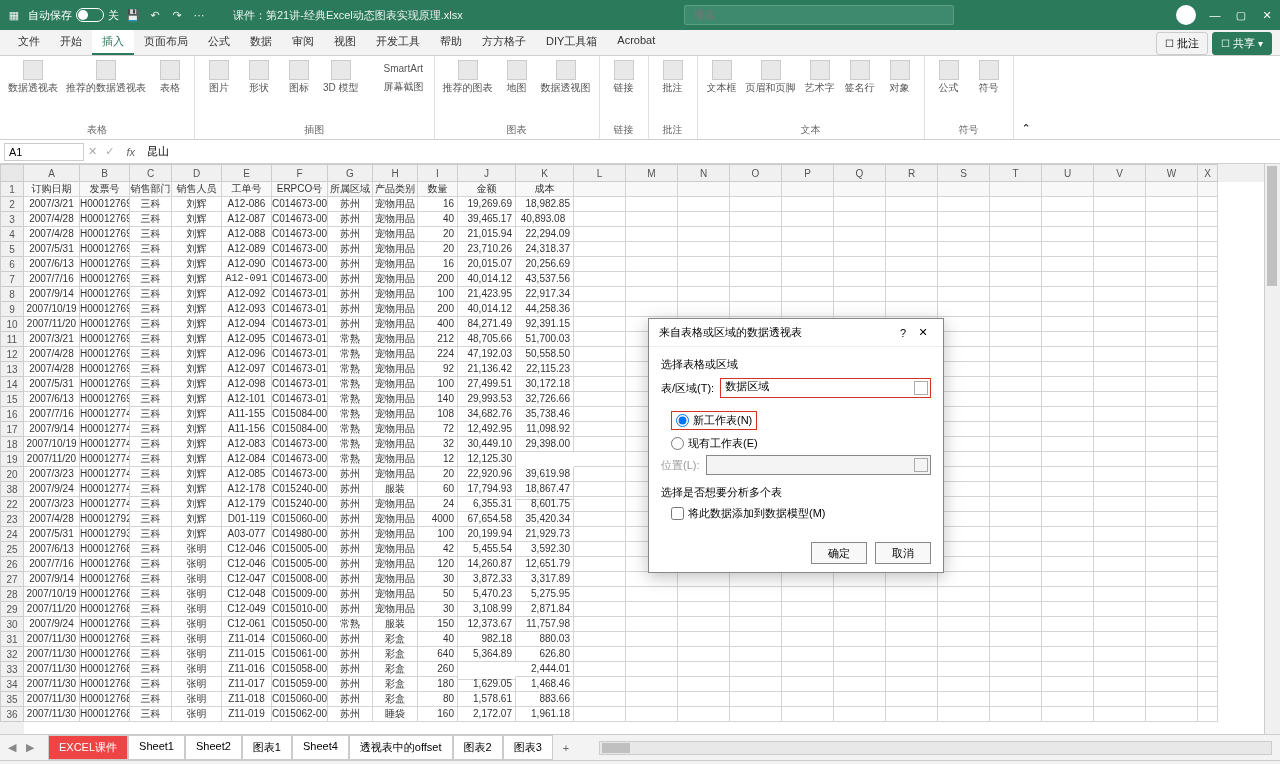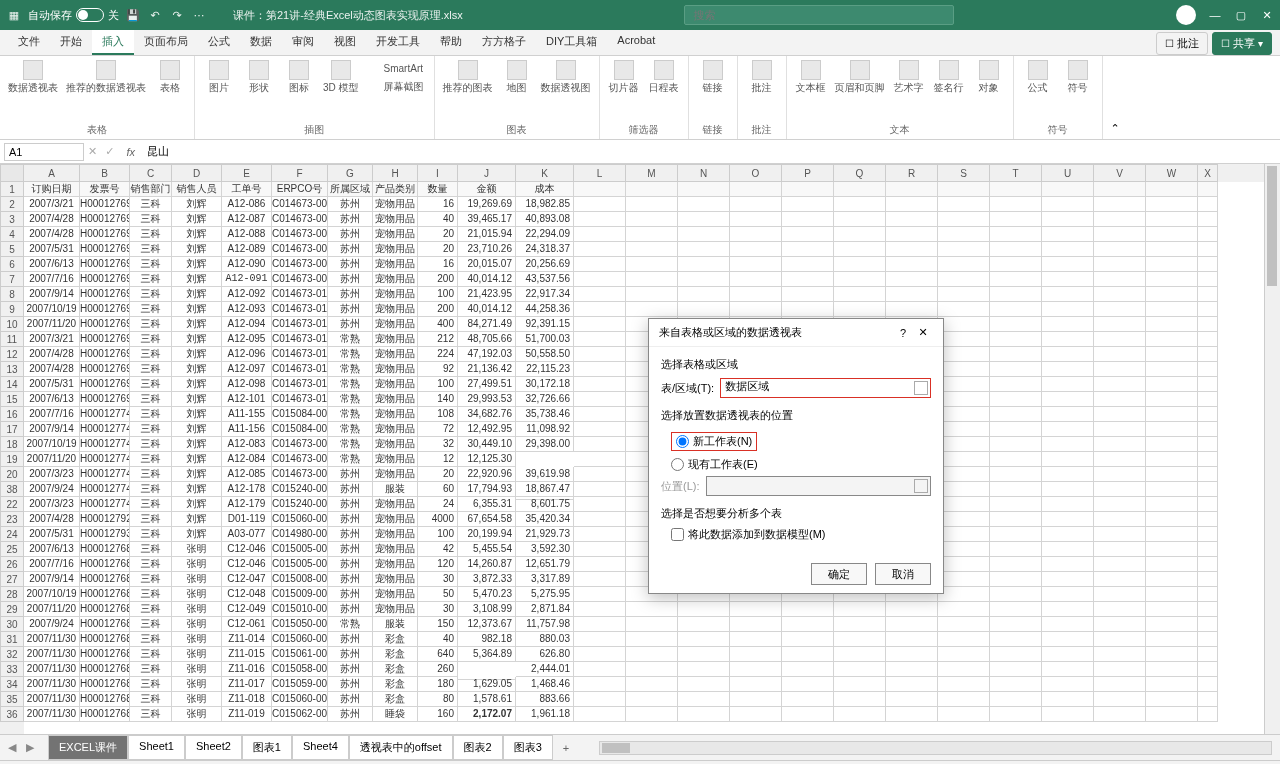--- a/index.html
+++ b/index.html
@@ -44,21 +44,21 @@
 .colheaders .ch{border:1px solid #ccc;border-left:none;font-size:10px;text-align:center;line-height:17px;color:#555}
 .rows{}
 .row{display:flex;height:15px}
 .cell{border:1px solid #d4d4d4;border-top:none;border-left:none;font-size:10px;text-align:center;line-height:14px;overflow:hidden;white-space:nowrap;color:#333}
 .row.header .cell{background:#f8f8f8;font-weight:500}
 .cell.num{text-align:right;padding-right:3px}
 .sheettabs{height:26px;background:#f3f3f3;display:flex;align-items:center;border-top:1px solid #ccc;padding:0 8px}
 .sheettabs .nav{display:flex;gap:4px;margin-right:8px}
 .sheettabs .navbtn{width:14px;height:14px;color:#888}
 .sheettabs .stab{padding:4px 10px;font-size:11px;background:#fff;border:1px solid #ccc;cursor:pointer}
-.sheettabs .stab.red{background:#737373;color:#fff}
+.sheettabs .stab.red{background:#ef4444;color:#fff}
 .sheettabs .addtab{padding:4px 10px;color:#666}
 .sheettabs .hscroll{flex:1;height:14px;margin-left:20px;background:#e8e8e8;border:1px solid #ccc;position:relative}
 .sheettabs .hscroll .thumb{position:absolute;left:2px;width:28px;height:10px;top:1px;background:#c0c0c0}
 .statusbar{height:22px;background:#f3f3f3;display:flex;align-items:center;padding:0 8px;font-size:10px;color:#555;border-top:1px solid #ccc}
 .statusbar .sp{flex:1}
 .dialog{position:absolute;left:648px;top:318px;width:296px;background:#fff;border:1px solid #888;box-shadow:0 4px 16px rgba(0,0,0,.25)}
 .dialog .dtitle{height:28px;display:flex;align-items:center;padding:0 10px;font-size:11px;border-bottom:1px solid #eee}
 .dialog .dtitle .sp{flex:1}
 .dialog .dtitle .dbtn{width:20px;text-align:center;cursor:pointer}
 .dialog .dbody{padding:10px 12px}
@@ -178,33 +178,20 @@
         <div class="rbitem">
           <div class="icon"></div>
           <div class="lbl">地图</div>
         </div>
         <div class="rbitem">
           <div class="icon"></div>
           <div class="lbl">数据透视图</div>
         </div>
       </div>
       <div class="group-label">图表</div>
-    </div>
-    <div class="group">
-      <div class="group-items">
-        <div class="rbitem">
-          <div class="icon"></div>
-          <div class="lbl">切片器</div>
-        </div>
-        <div class="rbitem">
-          <div class="icon"></div>
-          <div class="lbl">日程表</div>
-        </div>
-      </div>
-      <div class="group-label">筛选器</div>
     </div>
     <div class="group">
       <div class="group-items">
         <div class="rbitem">
           <div class="icon"></div>
           <div class="lbl">链接</div>
         </div>
       </div>
       <div class="group-label">链接</div>
     </div>
@@ -392,21 +379,21 @@
           <div class="cell" style="width: 56px;">2007/4/28</div>
           <div class="cell" style="width: 50px;">H00012769</div>
           <div class="cell" style="width: 42px;">三科</div>
           <div class="cell" style="width: 50px;">刘辉</div>
           <div class="cell" style="width: 50px;">A12-087</div>
           <div class="cell" style="width: 56px;">C014673-005</div>
           <div class="cell" style="width: 45px;">苏州</div>
           <div class="cell" style="width: 45px;">宠物用品</div>
           <div class="cell num" style="width: 40px;">40</div>
           <div class="cell num" style="width: 58px;">39,465.17</div>
-          <div class="cell num" style="width: 58px;">40,893.08</div>
+          <div class="cell num" style="width: 58px; text-align: center;">40,893.08</div>
           <div class="cell" style="width: 52px;"></div>
           <div class="cell" style="width: 52px;"></div>
           <div class="cell" style="width: 52px;"></div>
           <div class="cell" style="width: 52px;"></div>
           <div class="cell" style="width: 52px;"></div>
           <div class="cell" style="width: 52px;"></div>
           <div class="cell" style="width: 52px;"></div>
           <div class="cell" style="width: 52px;"></div>
           <div class="cell" style="width: 52px;"></div>
           <div class="cell" style="width: 52px;"></div>
@@ -1249,21 +1236,21 @@
         <div class="row">
           <div class="cell" style="width: 56px;">2007/11/30</div>
           <div class="cell" style="width: 50px;">H00012768</div>
           <div class="cell" style="width: 42px;">三科</div>
           <div class="cell" style="width: 50px;">张明</div>
           <div class="cell" style="width: 50px;">Z11-019</div>
           <div class="cell" style="width: 56px;">C015062-001</div>
           <div class="cell" style="width: 45px;">苏州</div>
           <div class="cell" style="width: 45px;">睡袋</div>
           <div class="cell num" style="width: 40px;">160</div>
-          <div class="cell num" style="width: 58px; font-weight: bold;">2,172.07</div>
+          <div class="cell num" style="width: 58px;">2,172.07</div>
           <div class="cell num" style="width: 58px;">1,961.18</div>
           <div class="cell" style="width: 52px;"></div>
           <div class="cell" style="width: 52px;"></div>
           <div class="cell" style="width: 52px;"></div>
           <div class="cell" style="width: 52px;"></div>
           <div class="cell" style="width: 52px;"></div>
           <div class="cell" style="width: 52px;"></div>
           <div class="cell" style="width: 52px;"></div>
           <div class="cell" style="width: 52px;"></div>
           <div class="cell" style="width: 52px;"></div>
@@ -1312,21 +1299,20 @@
     <div class="sp"></div>
     <span class="dbtn">?</span>
     <span class="dbtn">✕</span>
   </div>
   <div class="dbody">
     <div class="dsection">选择表格或区域</div>
     <div class="dfield">
       <label>表/区域(T):</label>
       <div class="dinput hl"><span>数据区域</span><span class="collapse"></span></div>
     </div>
-    <div class="dsection">选择放置数据透视表的位置</div>
     <div class="dradio hl">
         <input type="radio" checked="" style="">
         <span>新工作表(N)</span>
       </div>
     <div class="dradio">
         <input type="radio" style="">
         <span>现有工作表(E)</span>
       </div>
     <div class="dfield">
       <label style="color:#999">位置(L):</label>

